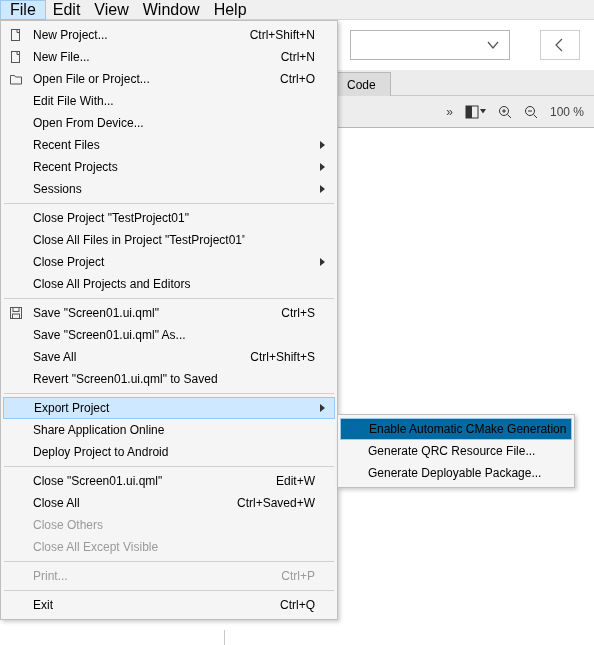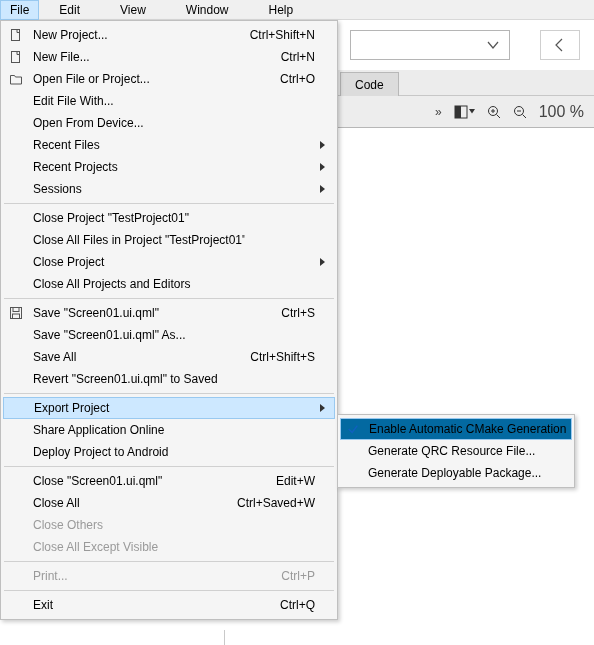--- a/index.html
+++ b/index.html
@@ -19,51 +19,51 @@
   width: 160px; height: 30px; border: 1px solid #b5b5b5; background: #fff;
   display: flex; align-items: center; justify-content: flex-end; padding: 0 8px;
   position: absolute; left: 350px; top: 30px;
 }
 .chev { width: 16px; height: 16px; stroke: #555; fill:none; stroke-width:1.2; }
 .back-btn {
   position: absolute; left: 540px; top: 30px; width: 40px; height: 30px;
   border: 1px solid #cfcfcf; display:flex; align-items:center; justify-content:center;
 }
 .tabbar {
-  position: absolute; left: 338px; right:0; top: 70px; height: 26px; background:#ececec;
+  position: absolute; left: 330px; right:0; top: 70px; height: 26px; background:#ececec;
   border-bottom:1px solid #c7c7c7; display:flex;
 }
 .tab {
   height: 100%; padding: 0 14px; display:flex; align-items:center;
   border: 1px solid #b8b8b8; border-bottom:none; background:#dcdcdc;
   margin-top:2px; margin-left:2px; font-size:12px;
 }
 .subtool {
   position: absolute; left: 338px; right: 0; top: 96px; height: 32px;
   background:#ededed; border-bottom:1px solid #b7b7b7;
   display:flex; align-items:center; justify-content:flex-end;
   gap:12px; padding-right:10px; color:#444;
 }
 .subtool svg { width:14px; height:14px; }
 .icon-btn { display:flex; align-items:center; justify-content:center; cursor:default;}
-.pct { font-size:16px;}
+.pct { font-size:12px;}
 
 .content-sep {
   position: absolute; left: 224px; top: 630px; bottom:0; width:1px; background:#c9c9c9;
 }
 
 
 .menubar {
   position: absolute; top: 0; left: 0; right:0; height: 20px;
   display: flex; align-items: stretch;
-  font-size: 12px;
+  font-size: 16px;
   z-index: 5;
 }
 .menubar .menu-item {
-  padding: 0 20px; display:flex; align-items:center; cursor:default;
+  padding: 0 7px; display:flex; align-items:center; cursor:default;
 }
 .menubar .menu-item.active {
   background: #cde8ff; border:1px solid #99c9f0; padding:0 9px;
 }
 
 
 .dropdown {
   position: absolute; left: 0; top: 20px; width: 338px;
   background: #f5f5f5; border: 1px solid #bfbfbf;
   box-shadow: 2px 2px 4px rgba(0,0,0,0.2);

